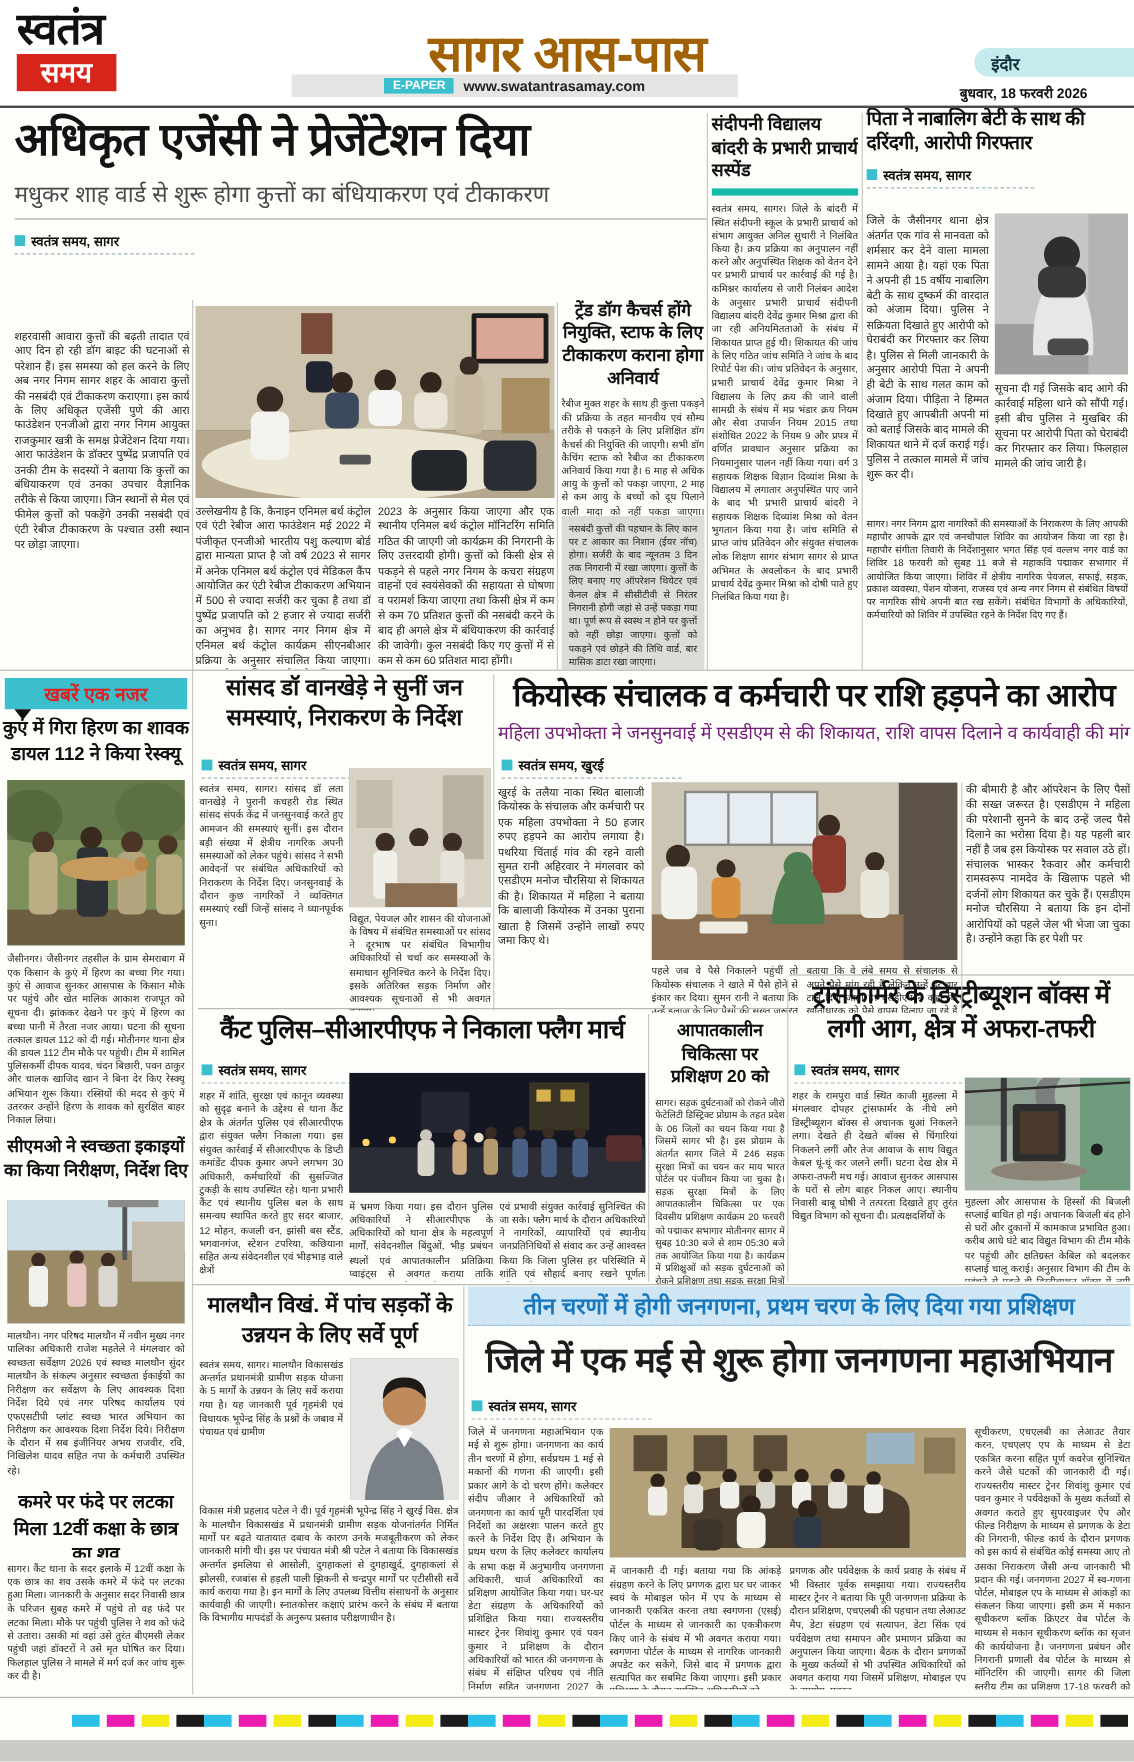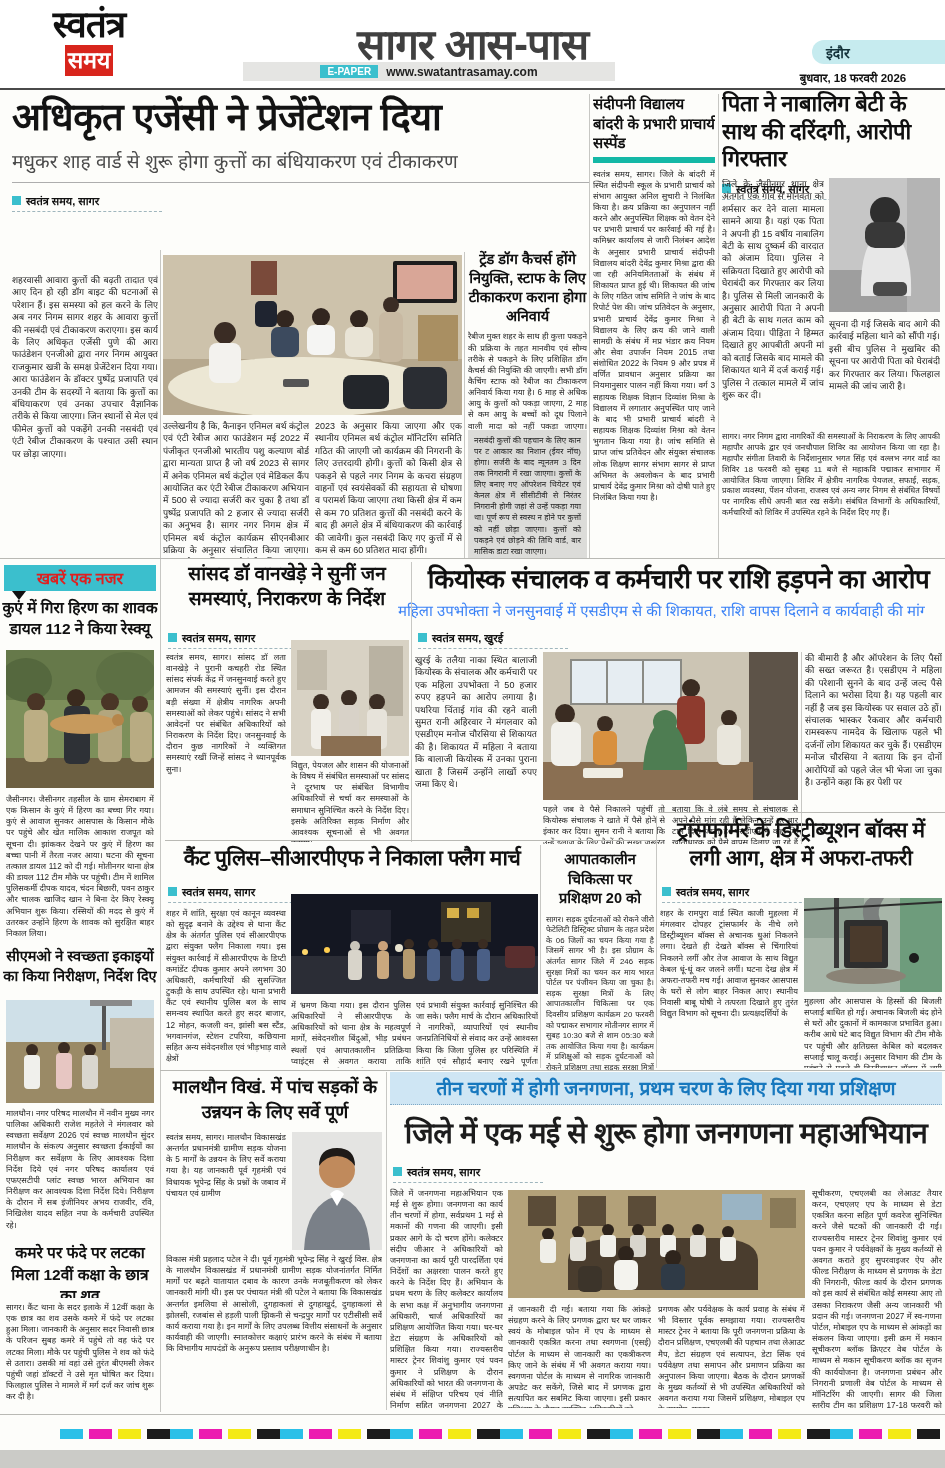--- a/index.html
+++ b/index.html
@@ -14,22 +14,22 @@
   .byline{display:flex;align-items:center;gap:5px;font-weight:bold;font-size:11px;color:#111;
           border-bottom:1px dashed #9fb6bd;padding-bottom:3px;}
   .byl-sq{width:9px;height:9px;background:var(--accent-cyan);flex:0 0 auto;}
   .vrule{position:absolute;width:1px;background:#c7c7c3;}
   .hrule{position:absolute;height:1px;background:#b9b9b4;}
   .ph{position:absolute;overflow:hidden;background:#bbb;}
   .ph svg{display:block;width:100%;height:100%;}
   
   .logo-top{font-size:37px;font-weight:bold;color:#111;line-height:1;letter-spacing:-1px;}
   .logo-bottom{display:inline-block;background:var(--logo-red);color:#fff;font-size:23px;font-weight:bold;
-               padding:1px 3px;line-height:1.25;}
-  .sec-title{font-size:42px;font-weight:bold;color:#404040;letter-spacing:-1px;white-space:nowrap;}
+               padding:1px 20px;line-height:1.25;}
+  .sec-title{font-size:42px;font-weight:bold;color:#a16207;letter-spacing:-1px;white-space:nowrap;}
   .ep-bar{background:#e5e5e3;display:flex;align-items:center;justify-content:center;gap:8px;}
   .ep-badge{background:var(--accent-cyan);color:#fff;font-size:10px;font-weight:bold;padding:1px 7px;}
   .ep-url{font-size:12px;font-weight:bold;color:#222;}
   .ed-badge{background:#c6ebef;border-radius:12px;display:flex;align-items:center;height:24px;
             padding:0 34px 0 14px;font-size:14px;font-weight:bold;color:#14323a;position:relative;}
   .date-line{font-size:11.5px;font-weight:bold;color:#111;white-space:nowrap;}
   
   .lead-h{font-size:38px;font-weight:bold;white-space:nowrap;letter-spacing:-0.5px;line-height:1.05;}
   .lead-sub{font-size:19px;color:#4a4a4a;white-space:nowrap;}
   .grey-box{background:#dcdcd9;padding:5px 6px;font-size:7.9px;line-height:1.4;color:#2a2a2a;text-align:justify;}
@@ -42,21 +42,21 @@
   .census-h{font-size:29px;font-weight:bold;letter-spacing:-0.5px;white-space:nowrap;}
   .reg-bar{position:absolute;display:flex;justify-content:space-between;align-items:center;}
   .reg-group{display:flex;gap:6px;}
   .reg-swatch{width:23px;height:10px;display:inline-block;}
   .bottom-strip{position:absolute;background:#cbcbc7;}
 </style>
 </head>
 <body>
 
 <div class="art" style="left:0;top:0;width:945px;height:88px;background:#fff;">
-  <div class="abs" style="left:14px;top:6px;width:150px;text-align:center;">
+  <div class="abs" style="left:14px;top:6px;width:150px;text-align:left;">
     <div class="logo-top">स्वतंत्र</div>
     <div style="margin-top:2px;"><span class="logo-bottom">समय</span></div>
   </div>
   <div class="abs sec-title" style="left:0;top:14px;width:945px;text-align:center;">सागर आस-पास</div>
   <div class="abs ep-bar" style="left:243px;top:62px;width:372px;height:19px;">
     <span class="ep-badge">E-PAPER</span>
     <span class="ep-url">www.swatantrasamay.com</span>
   </div>
   <div class="abs ed-badge" style="left:812px;top:40px;">
     <span>इंदौर</span>
@@ -111,21 +111,21 @@
   <div class="bt-s" style="margin-top:6px;">रैबीज मुक्त शहर के साथ ही कुत्ता पकड़ने की प्रक्रिया के तहत मानवीय एवं सौम्य तरीके से पकड़ने के लिए प्रशिक्षित डॉग कैचर्स की नियुक्ति की जाएगी। सभी डॉग कैचिंग स्टाफ को रैबीज का टीकाकरण अनिवार्य किया गया है। 6 माह से अधिक आयु के कुत्तों को पकड़ा जाएगा, 2 माह से कम आयु के बच्चों को दूध पिलाने वाली मादा को नहीं पकड़ा जाएगा। फीमेल डॉग्स की ओवरी एवं गर्भाशय निकालने की शल्यक्रिया, जिससे हीट साइकिल एवं गर्भधारण रुकता है, की जाएगी। सभी ऑपरेशन किए गए कुत्तों को एंटी रेबीज टीका लगाया जाएगा। ऑपरेशन के बाद</div>
 </div>
 <div class="art grey-box" style="left:468px;top:430px;width:107px;height:118px;">नसबंदी कुत्तों की पहचान के लिए कान पर ट आकार का निशान (ईयर नॉच) होगा। सर्जरी के बाद न्यूनतम 3 दिन तक निगरानी में रखा जाएगा। कुत्तों के लिए बनाए गए ऑपरेशन थियेटर एवं केनल क्षेत्र में सीसीटीवी से निरंतर निगरानी होगी जहां से उन्हें पकड़ा गया था। पूर्ण रूप से स्वस्थ न होने पर कुत्तों को नहीं छोड़ा जाएगा। कुत्तों को पकड़ने एवं छोड़ने की तिथि वार्ड, बार मासिक डाटा रखा जाएगा।</div>
 
 <div class="art" style="left:593px;top:94px;width:122px;height:464px;">
   <div class="hl" style="font-size:15px;line-height:1.3;border-bottom:6px solid #14b8a6;padding-bottom:4px;">संदीपनी विद्यालय बांदरी के प्रभारी प्राचार्य सस्पेंड</div>
   <div class="bt-s" style="margin-top:6px;">स्वतंत्र समय, सागर। जिले के बांदरी में स्थित संदीपनी स्कूल के प्रभारी प्राचार्य को संभाग आयुक्त अनिल सुचारी ने निलंबित किया है। क्रय प्रक्रिया का अनुपालन नहीं करने और अनुपस्थित शिक्षक को वेतन देने पर प्रभारी प्राचार्य पर कार्रवाई की गई है। कमिश्नर कार्यालय से जारी निलंबन आदेश के अनुसार प्रभारी प्राचार्य संदीपनी विद्यालय बांदरी देवेंद्र कुमार मिश्रा द्वारा की जा रही अनियमितताओं के संबंध में शिकायत प्राप्त हुई थी। शिकायत की जांच के लिए गठित जांच समिति ने जांच के बाद रिपोर्ट पेश की। जांच प्रतिवेदन के अनुसार, प्रभारी प्राचार्य देवेंद्र कुमार मिश्रा ने विद्यालय के लिए क्रय की जाने वाली सामग्री के संबंध में मप्र भंडार क्रय नियम और सेवा उपार्जन नियम 2015 तथा संशोधित 2022 के नियम 9 और प्रपत्र में वर्णित प्रावधान अनुसार प्रक्रिया का नियमानुसार पालन नहीं किया गया। वर्ग 3 सहायक शिक्षक विज्ञान दिव्यांश मिश्रा के विद्यालय में लगातार अनुपस्थित पाए जाने के बाद भी प्रभारी प्राचार्य बांदरी ने सहायक शिक्षक दिव्यांश मिश्रा को वेतन भुगतान किया गया है। जांच समिति से प्राप्त जांच प्रतिवेदन और संयुक्त संचालक लोक शिक्षण सागर संभाग सागर से प्राप्त अभिमत के अवलोकन के बाद प्रभारी प्राचार्य देवेंद्र कुमार मिश्रा को दोषी पाते हुए निलंबित किया गया है।</div>
 </div>
 
 <div class="art" style="left:722px;top:90px;width:218px;height:470px;">
-  <div class="hl" style="font-size:22px;line-height:1.25;letter-spacing:-0.3px;">पिता ने नाबालिग बेटी के साथ की दरिंदगी, आरोपी गिरफ्तार</div>
+  <div class="hl" style="font-size:16px;line-height:1.25;letter-spacing:-0.3px;">पिता ने नाबालिग बेटी के साथ की दरिंदगी, आरोपी गिरफ्तार</div>
   <div class="byline" style="margin-top:8px;width:140px;">
     <span class="byl-sq"></span>
     <span>स्वतंत्र समय, सागर</span>
   </div>
 </div>
 <div class="art bt" style="left:722px;top:178px;width:102px;height:246px;">जिले के जैसीनगर थाना क्षेत्र अंतर्गत एक गांव से मानवता को शर्मसार कर देने वाला मामला सामने आया है। यहां एक पिता ने अपनी ही 15 वर्षीय नाबालिग बेटी के साथ दुष्कर्म की वारदात को अंजाम दिया। पुलिस ने सक्रियता दिखाते हुए आरोपी को घेराबंदी कर गिरफ्तार कर लिया है। पुलिस से मिली जानकारी के अनुसार आरोपी पिता ने अपनी ही बेटी के साथ गलत काम को अंजाम दिया। पीड़िता ने हिम्मत दिखाते हुए आपबीती अपनी मां को बताई जिसके बाद मामले की शिकायत थाने में दर्ज कराई गई। पुलिस ने तत्काल मामले में जांच शुरू कर दी।</div>
 <div class="ph" style="left:829px;top:178px;width:111px;height:134px;">
   <svg viewBox="0 0 111 134" preserveAspectRatio="none">
     <rect width="111" height="134" fill="#c6c6c6"></rect>
     <rect x="0" y="92" width="111" height="42" fill="#9e9e9e"></rect>
@@ -204,21 +204,21 @@
     <circle cx="58" cy="58" r="8" fill="#3b2d24"></circle>
       <rect x="48" y="65" width="20" height="44" rx="5" fill="#d8d2c8"></rect>
     <circle cx="86" cy="62" r="8" fill="#3b2d24"></circle>
       <rect x="76" y="69" width="20" height="40" rx="5" fill="#e7e3da"></rect>
     <rect x="30" y="96" width="60" height="20" fill="#8a6f52"></rect>
   </svg>
 </div>
 <div class="art bt-s" style="left:291px;top:760px;width:118px;height:82px;">विद्युत, पेयजल और शासन की योजनाओं के विषय में संबंधित समस्याओं पर सांसद ने दूरभाष पर संबंधित विभागीय अधिकारियों से चर्चा कर समस्याओं के समाधान सुनिश्चित करने के निर्देश दिए। इसके अतिरिक्त सड़क निर्माण और आवश्यक सूचनाओं से भी अवगत कराया।</div>
 
 <div class="art hl ctr" style="left:415px;top:560px;width:527px;height:38px;font-size:26px;letter-spacing:-0.4px;white-space:nowrap;">कियोस्क संचालक व कर्मचारी पर राशि हड़पने का आरोप</div>
-<div class="art ctr" style="left:398px;top:600px;width:527px;height:24px;font-size:15px;color:#3b82f6;white-space:nowrap;">महिला उपभोक्ता ने जनसुनवाई में एसडीएम से की शिकायत, राशि वापस दिलाने व कार्यवाही की मांग</div>
+<div class="art ctr" style="left:415px;top:600px;width:527px;height:24px;font-size:15px;color:#701a75;white-space:nowrap;">महिला उपभोक्ता ने जनसुनवाई में एसडीएम से की शिकायत, राशि वापस दिलाने व कार्यवाही की मांग</div>
 <div class="byline abs" style="left:418px;top:630px;width:150px;">
   <span class="byl-sq"></span>
   <span>स्वतंत्र समय, खुरई</span>
 </div>
 <div class="art bt" style="left:415px;top:654px;width:122px;height:188px;">खुरई के तलैया नाका स्थित बालाजी कियोस्क के संचालक और कर्मचारी पर एक महिला उपभोक्ता ने 50 हजार रुपए हड़पने का आरोप लगाया है। पथरिया चिंताई गांव की रहने वाली सुमत रानी अहिरवार ने मंगलवार को एसडीएम मनोज चौरसिया से शिकायत की है। शिकायत में महिला ने बताया कि बालाजी कियोस्क में उनका पुराना खाता है जिसमें उन्होंने लाखों रुपए जमा किए थे।</div>
 <div class="ph" style="left:543px;top:652px;width:255px;height:148px;">
   <svg viewBox="0 0 255 148" preserveAspectRatio="none">
     <rect width="255" height="148" fill="#ccc5b4"></rect>
     <rect x="28" y="8" width="110" height="44" fill="#e6edf2"></rect>
     <rect x="28" y="8" width="110" height="44" fill="none" stroke="#8a8a84" stroke-width="2"></rect>

